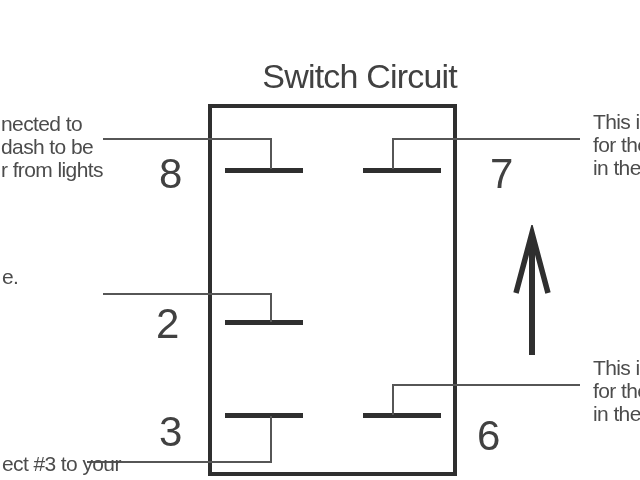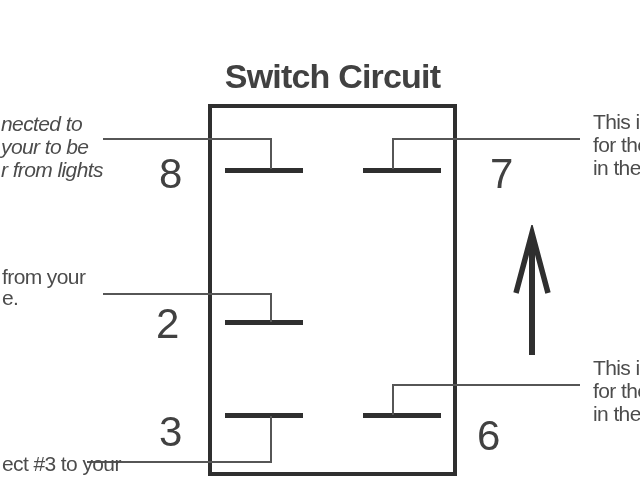--- a/index.html
+++ b/index.html
@@ -4,22 +4,22 @@
 <style>
   html,body{margin:0;padding:0;background:#ffffff;}
   #screen{
     position:relative;width:640px;height:480px;overflow:hidden;
     background:var(--background,#fff);
     font-family:"Liberation Sans", sans-serif;
   }
   
   .title{
     position:absolute;left:208px;top:57px;width:249px;
-    text-align:center;font-size:34px;letter-spacing:-0.8px;
-    color:var(--label,#414141);white-space:nowrap;font-weight:bold;
+    text-align:right;font-size:34px;letter-spacing:-0.8px;
+    color:var(--label,#414141);white-space:nowrap;
   }
   
   .switch-box{
     position:absolute;left:208px;top:104px;width:249px;height:372px;
     border:4px solid var(--outline,#2f2f2f);box-sizing:border-box;
   }
   
   .bar{position:absolute;height:5px;width:78px;background:var(--outline,#2f2f2f);}
   #bar8{left:225px;top:168px;}
   #bar7{left:363px;top:168px;}
@@ -44,21 +44,21 @@
   #n8{left:159px;top:153px;}
   #n7{left:490px;top:153px;}
   #n2{left:156px;top:303px;}
   #n3{left:159px;top:411px;}
   #n6{left:477px;top:415px;}
   
   .ann{
     position:absolute;font-size:21px;line-height:23px;letter-spacing:-0.6px;
     color:var(--text,#4c4c4c);white-space:nowrap;
   }
-  #ann-left-top{left:1px;top:112px;font-style:italic;}
+  #ann-left-top{left:1px;top:112px;}
   #ann-left-middle{left:2px;top:266px;line-height:21px;}
   #ann-left-bottom{left:2px;top:452px;}
   #ann-right-top{left:593px;top:110px;}
   #ann-right-bottom{left:593px;top:356px;}
   
   #arrow{position:absolute;left:505px;top:225px;}
 </style>
 </head>
 <body>
 
@@ -91,26 +91,25 @@
   <div class="num" id="n3">3</div>
   <div class="num" id="n6">6</div>
 
   <svg id="arrow" width="55" height="135" viewBox="0 0 55 135">
     <line x1="27" y1="9" x2="27" y2="130" stroke="var(--outline,#2f2f2f)" stroke-width="6"></line>
     <path d="M11,68 L27,8 L43,68" fill="none" stroke="var(--outline,#2f2f2f)" stroke-width="5.5"></path>
   </svg>
 
   <div class="ann" id="ann-left-top">
     <div>nected to</div>
-    <div>your to be</div>
+    <div>dash to be</div>
     <div>r from lights</div>
   </div>
 
   <div class="ann" id="ann-left-middle">
-    <div>from your</div>
     <div>e.</div>
   </div>
 
   <div class="ann" id="ann-left-bottom">
     <div>ect #3 to your</div>
   </div>
 
   <div class="ann" id="ann-right-top">
     <div>This is</div>
     <div>for the</div>

